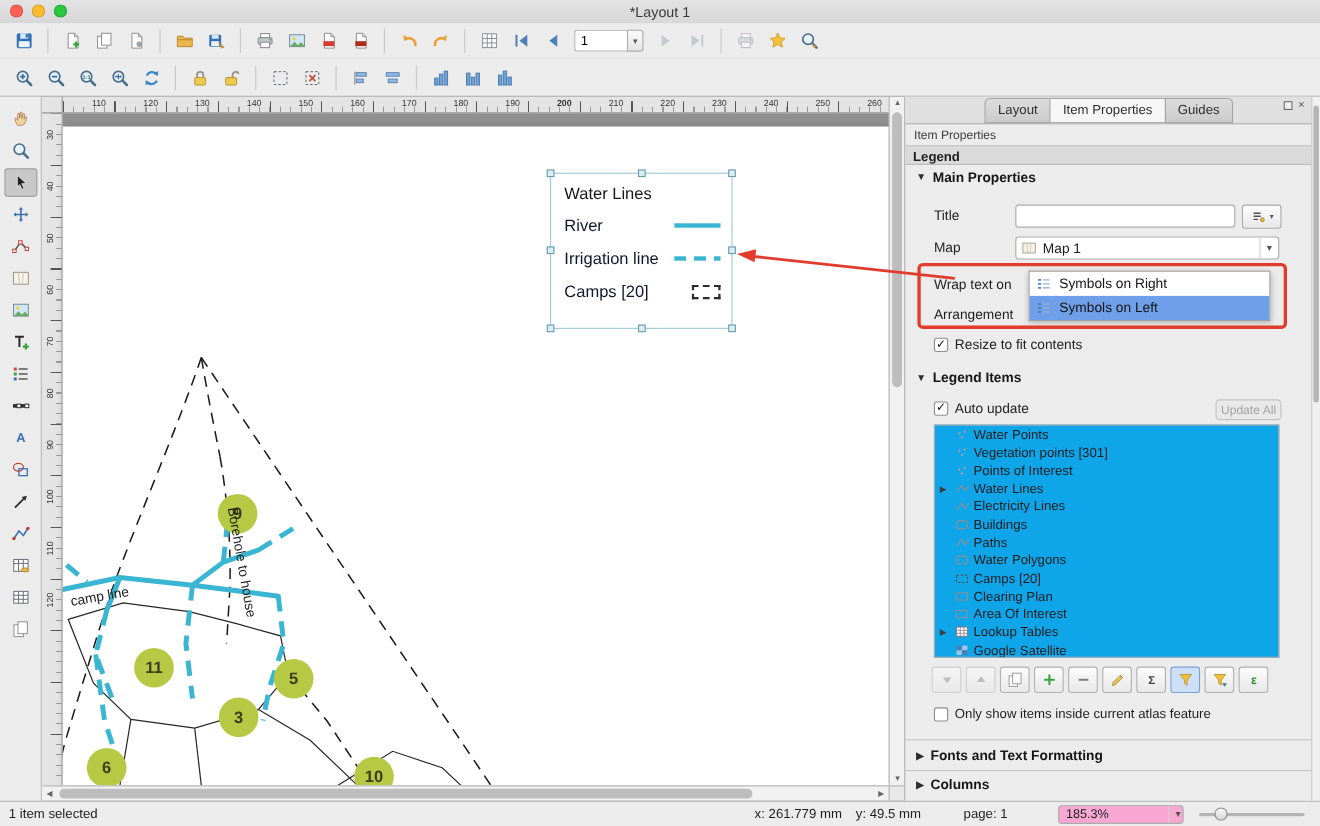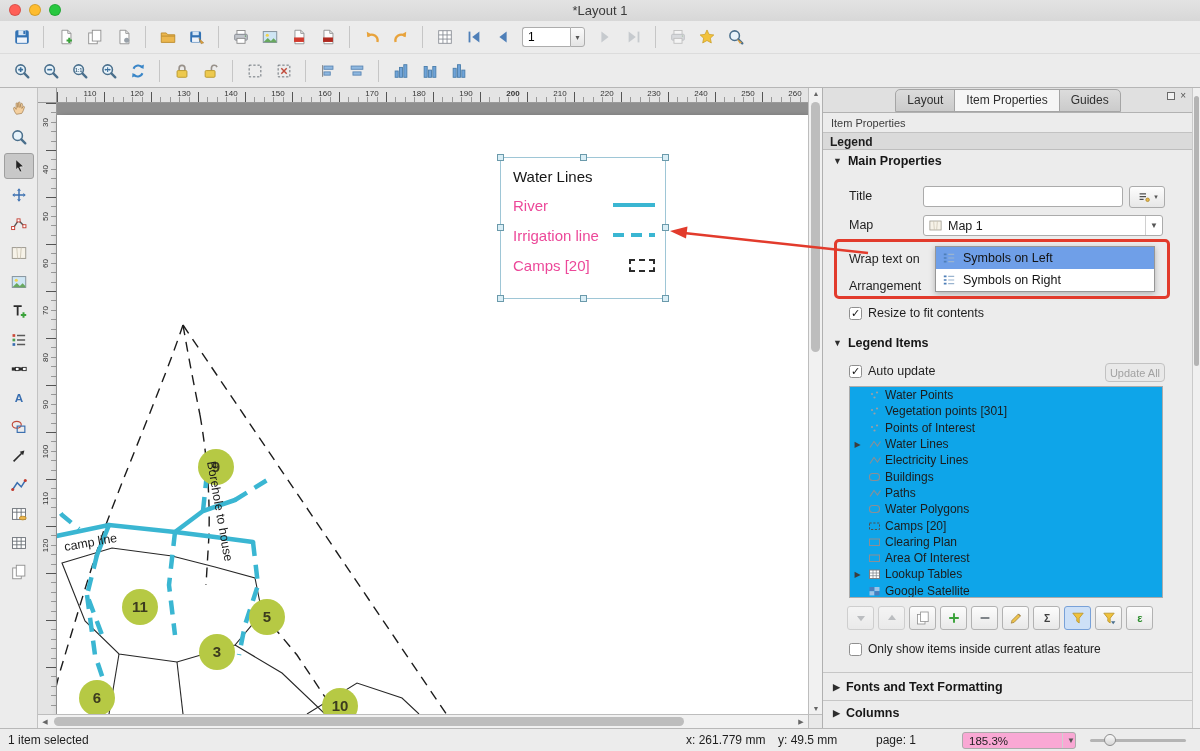--- a/index.html
+++ b/index.html
@@ -48,21 +48,21 @@
   .sbv{position:absolute;right:0;top:0;bottom:14px;width:14px;background:#f1f1f1;border-left:1px solid #bdbdbd;}
   .sbh{position:absolute;left:0;bottom:0;right:14px;height:14px;background:#f1f1f1;border-top:1px solid #bdbdbd;}
   .sbcorner{position:absolute;right:0;bottom:0;width:14px;height:14px;background:#e8e8e8;border-left:1px solid #bdbdbd;border-top:1px solid #bdbdbd;}
   .sb-arrow{position:absolute;font-size:7px;color:#666;width:14px;text-align:center;}
   .thumbv{position:absolute;left:2px;width:9px;border-radius:5px;background:#bdbdbd;}
   .thumbh{position:absolute;top:2px;height:9px;border-radius:5px;background:#bdbdbd;}
   
   .legendframe{position:absolute;left:443px;top:42px;width:166px;height:142px;border:1px solid #9ec6d6;background:#fff;}
   .handle{position:absolute;width:7px;height:7px;background:#d9eef6;border:1px solid #6b9aab;}
   .lg-title{position:absolute;left:12px;top:10px;font-size:15px;color:#161616;}
-  .lg-row{position:absolute;left:12px;height:22px;display:flex;align-items:center;font-size:15px;color:#ec4899;width:142px;}
+  .lg-row{position:absolute;left:12px;height:22px;display:flex;align-items:center;font-size:15px;color:#0f172a;width:142px;}
   .lg-sym{position:absolute;right:0;}
   .sym-solid{width:42px;height:4px;background:#3ab6d2;}
   .sym-dash{width:42px;height:4px;background:repeating-linear-gradient(90deg,#3ab6d2 0 11px,transparent 11px 18px);}
   .sym-camp{width:26px;height:13px;border:2px dashed #2c2c2c;}
   
   .panel{position:absolute;left:822px;top:0;width:370px;bottom:0;background:#ececec;border-left:1px solid #b0b0b0;}
   .tabs{position:absolute;left:0;top:0;right:0;height:25px;background:#e0e0e0;border-bottom:1px solid #b2b2b2;
     display:flex;justify-content:center;align-items:flex-end;padding-top:3px;}
   .tab{font-size:12px;color:#2f2f2f;background:linear-gradient(#dcdcdc,#cbcbcb);border:1px solid #a5a5a5;
     padding:3px 11px 4px;margin-right:-1px;}
@@ -650,37 +650,37 @@
               <rect x="2.5" y="4" width="15" height="12" fill="#f6f2e8" stroke="#98948a"></rect>
               <path d="M7.5 4 l1 12 M12.5 4 l-1 12" stroke="#cdc6b4"></path>
             </svg>
           </span>
         <span>Map 1</span>
         <span class="combocar">▼</span>
       </div>
       <div class="plabel" style="left:26px;top:164px">Wrap text on</div>
       <div class="plabel" style="left:26px;top:191px">Arrangement</div>
       <div class="dropdown" id="arrdrop">
+          <div class="ddrow">
+            <span>
+              <svg width="16" height="16" viewBox="0 0 20 20">
+                <path d="M3.5 5.5 h3.4 M3.5 10 h3.4 M3.5 14.5 h3.4" stroke="#4e7fb8" stroke-width="2"></path>
+                <path d="M9 5.5 h7.5 M9 10 h7.5 M9 14.5 h7.5" stroke="#9ab4cf" stroke-width="1.5"></path>
+              </svg>
+            </span>
+            <span>Symbols on Right</span>
+          </div>
           <div class="ddrow sel">
             <span>
               <svg width="16" height="16" viewBox="0 0 20 20">
                 <path d="M3.5 5.5 h3.4 M3.5 10 h3.4 M3.5 14.5 h3.4" stroke="#4e7fb8" stroke-width="2"></path>
                 <path d="M9 5.5 h7.5 M9 10 h7.5 M9 14.5 h7.5" stroke="#9ab4cf" stroke-width="1.5"></path>
               </svg>
             </span>
             <span>Symbols on Left</span>
-          </div>
-          <div class="ddrow">
-            <span>
-              <svg width="16" height="16" viewBox="0 0 20 20">
-                <path d="M3.5 5.5 h3.4 M3.5 10 h3.4 M3.5 14.5 h3.4" stroke="#4e7fb8" stroke-width="2"></path>
-                <path d="M9 5.5 h7.5 M9 10 h7.5 M9 14.5 h7.5" stroke="#9ab4cf" stroke-width="1.5"></path>
-              </svg>
-            </span>
-            <span>Symbols on Right</span>
           </div>
         </div>
       <div class="redrect"></div>
       <div class="cbrow" style="left:26px;top:218px">
         <span class="cb">✓</span>
         <span>Resize to fit contents</span>
       </div>
 
       <div class="phead" style="left:10px;top:248px">
         <span class="tri">▼</span>

